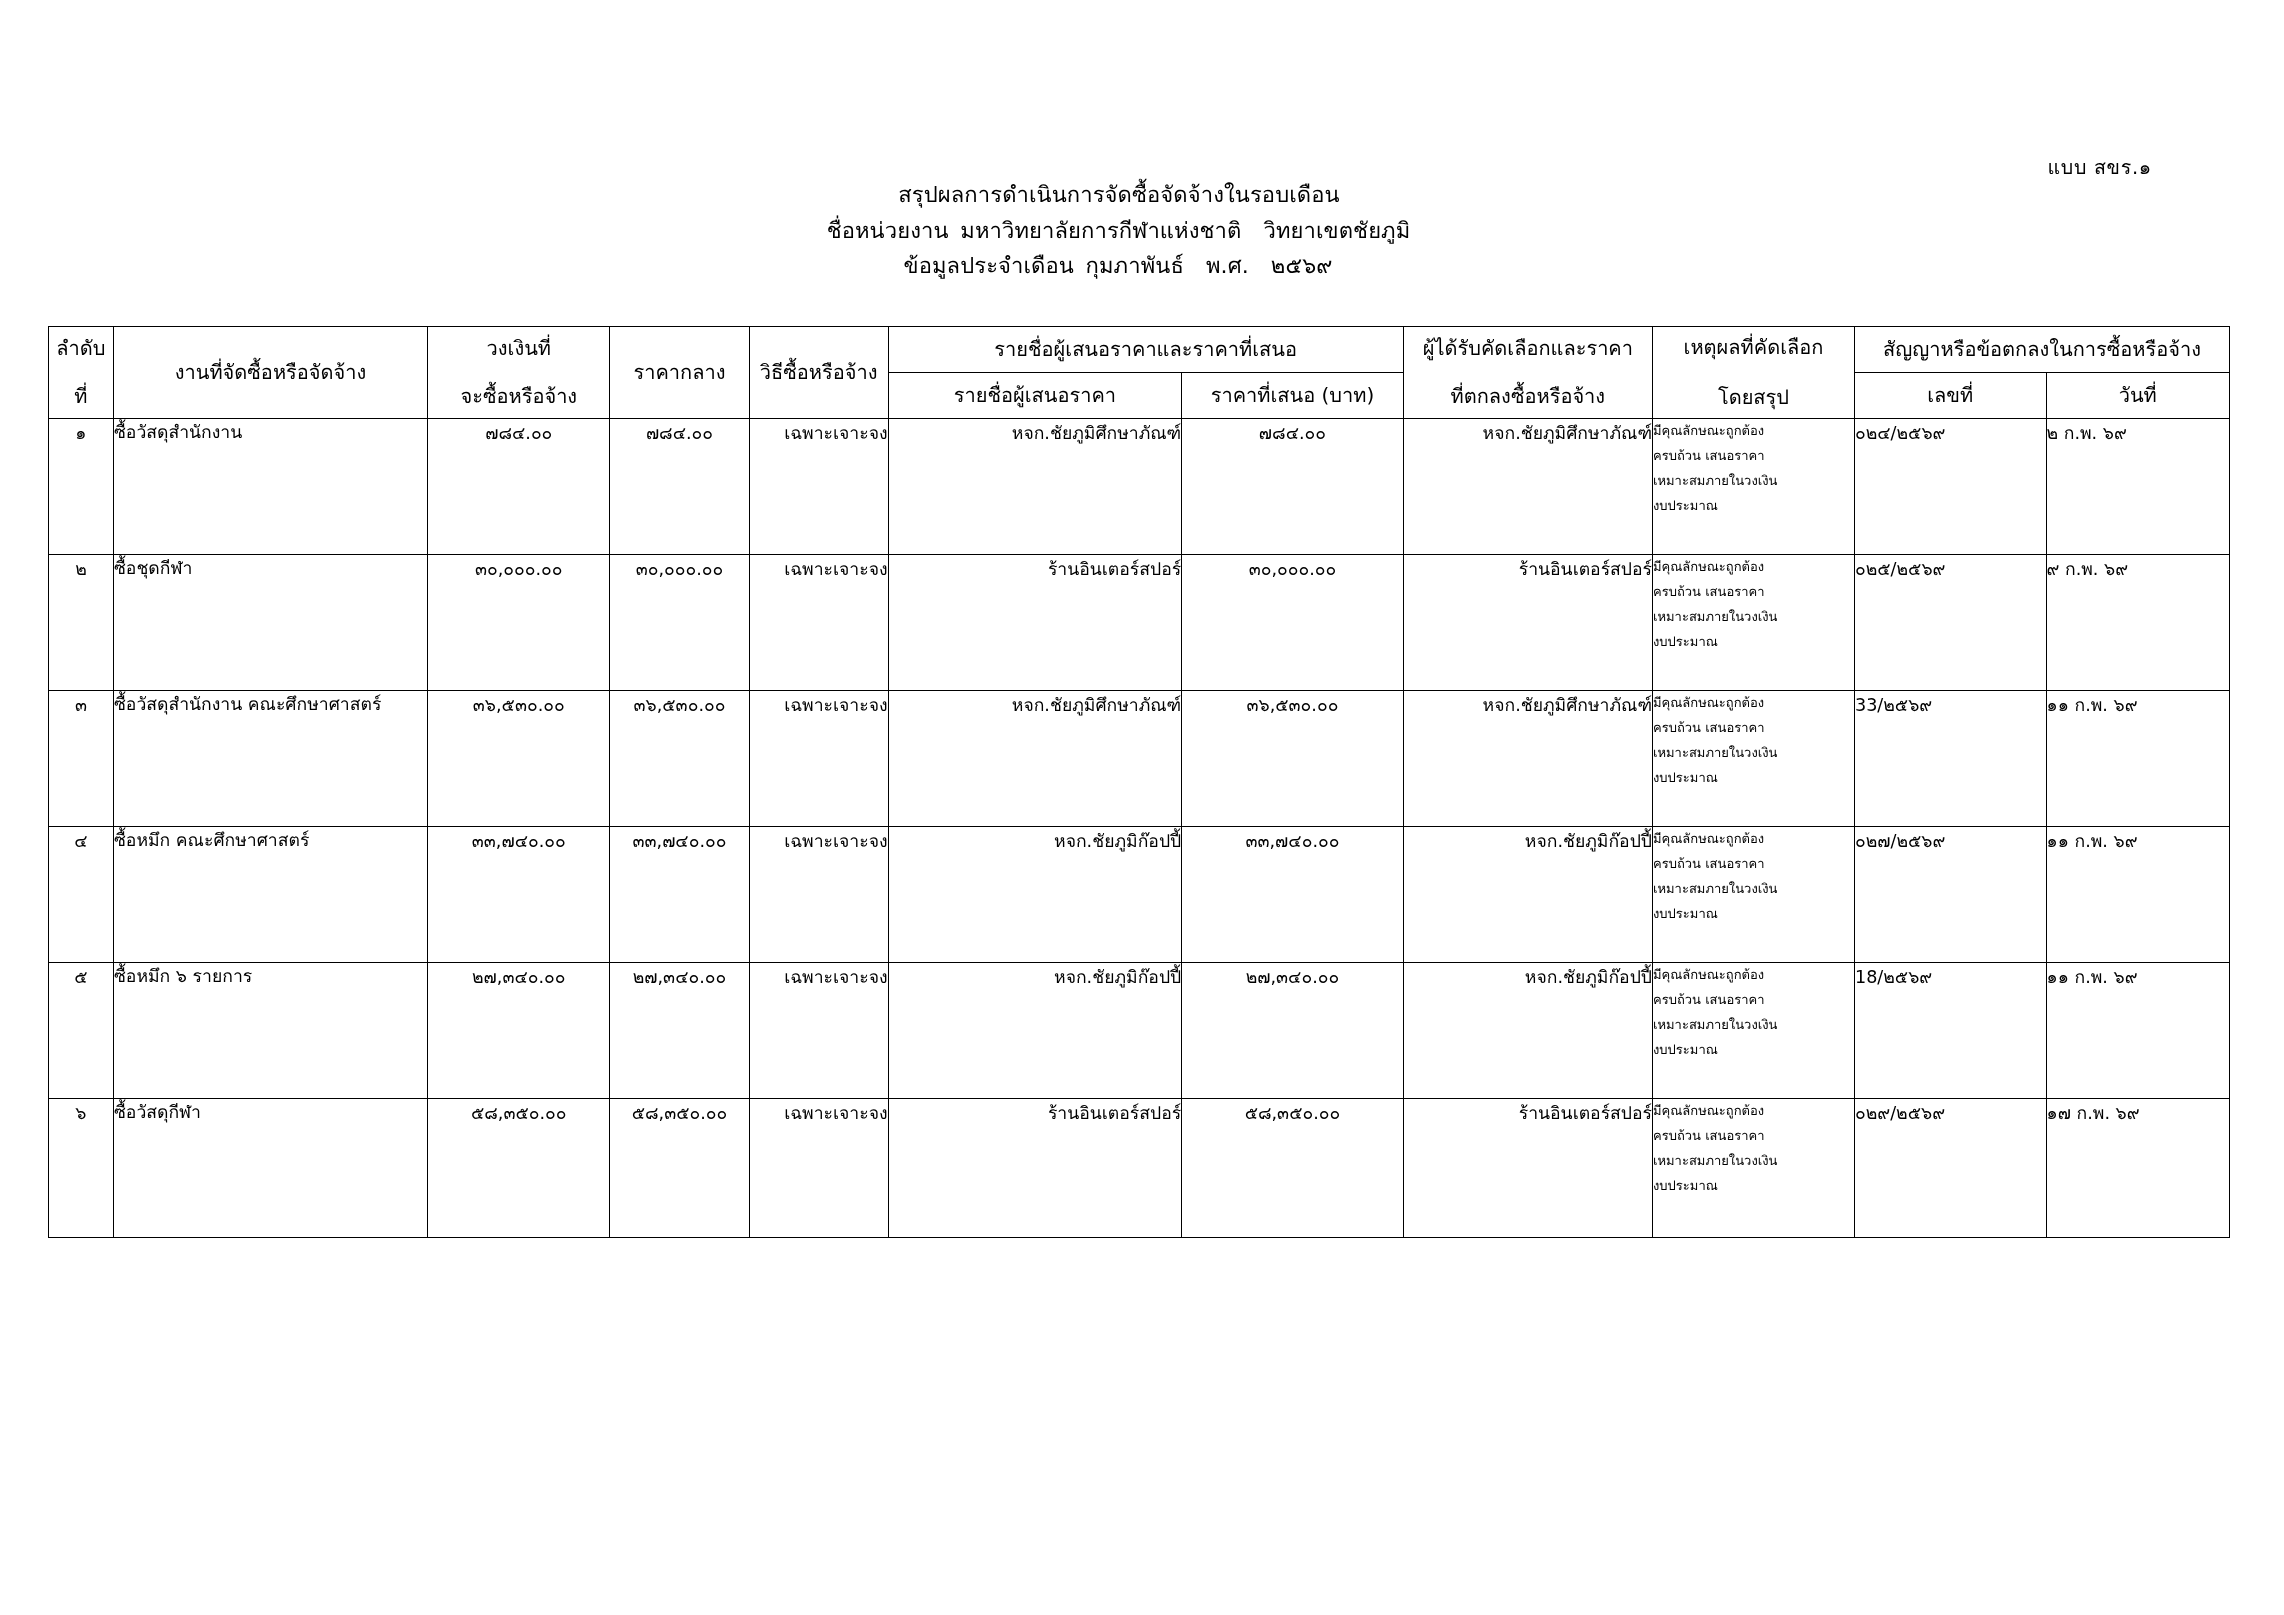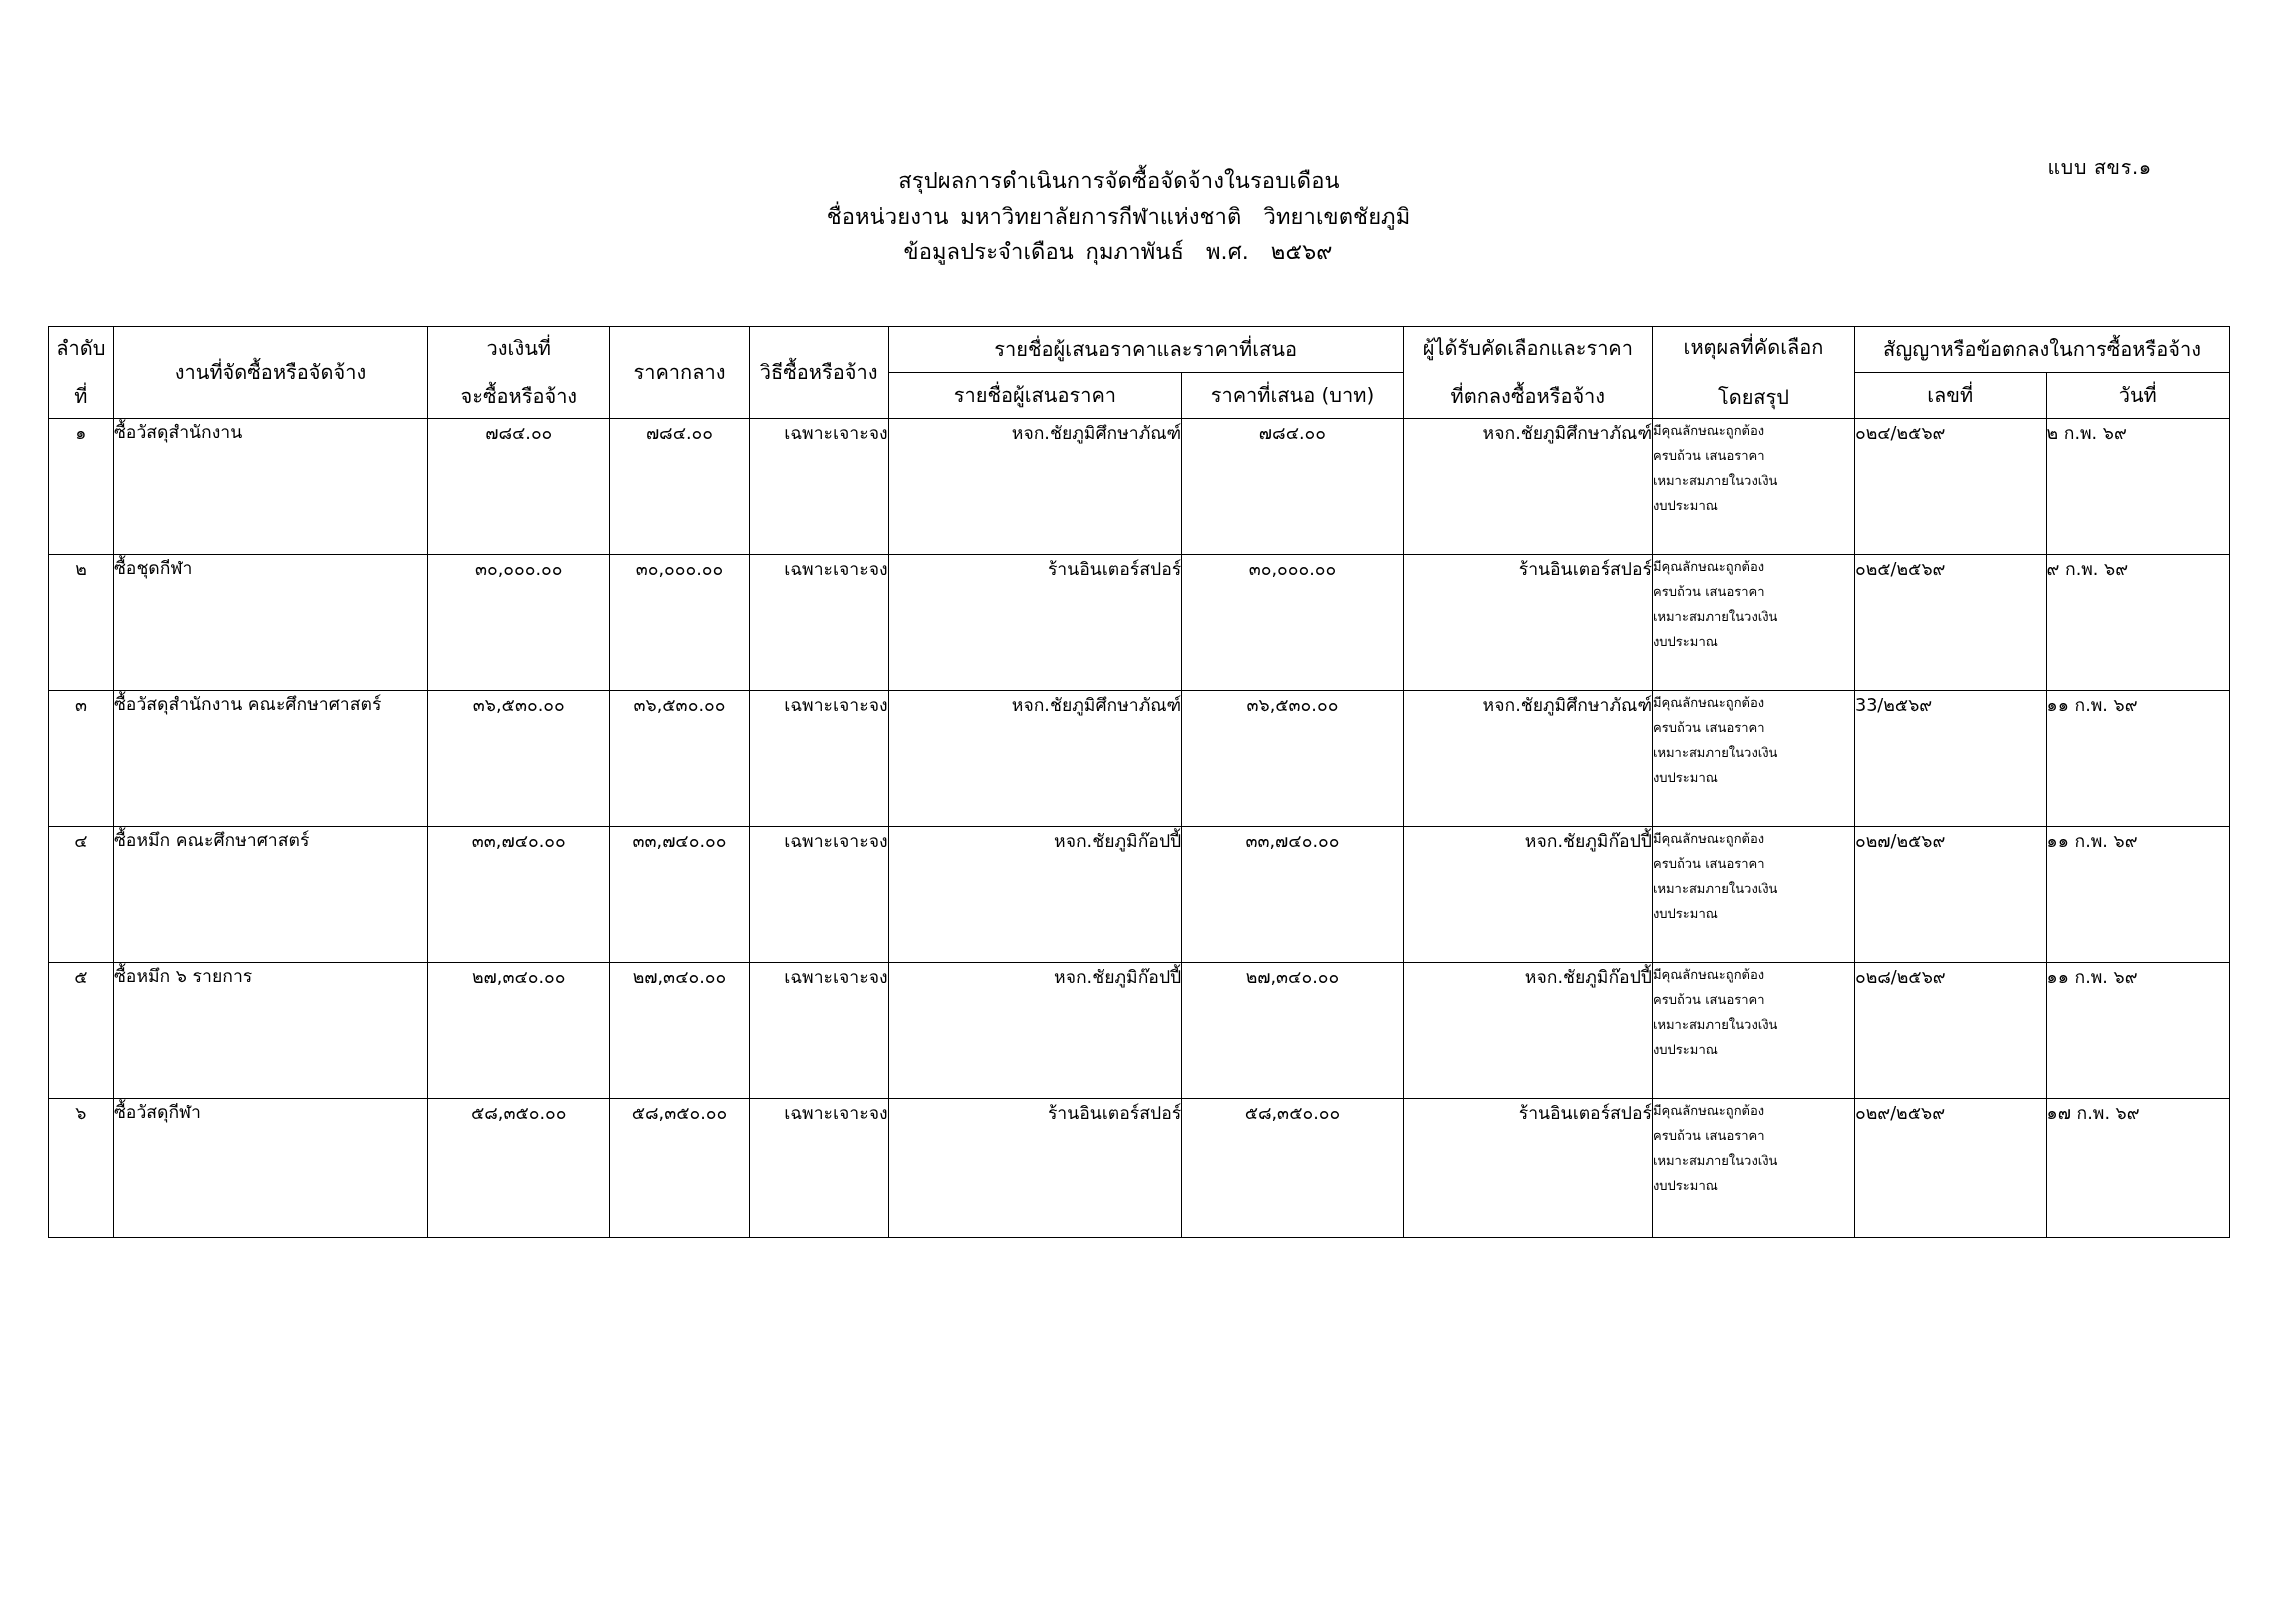--- a/index.html
+++ b/index.html
@@ -25,21 +25,21 @@
     position: absolute;
     top: 151px;
     right: 132px;
     font-size: 19.6px;
     letter-spacing: 0.7px;
     white-space: nowrap;
   }
   
   .heading {
     position: absolute;
-    top: 163px;
+    top: 177px;
     left: 0;
     width: 2284px;
     text-align: center;
   }
   .heading .line {
     font-size: 22px;
     line-height: 1.62;
     white-space: nowrap;
     letter-spacing: 0.1px;
   }
@@ -239,21 +239,21 @@
         <td class="mid">เฉพาะเจาะจง</td>
         <td class="mid">หจก.ชัยภูมิก๊อปปี้</td>
         <td class="num">๒๗,๓๔๐.๐๐</td>
         <td class="mid">หจก.ชัยภูมิก๊อปปี้</td>
         <td class="reason">
           <span class="twoline">มีคุณลักษณะถูกต้อง</span>
           <span class="twoline">ครบถ้วน เสนอราคา</span>
           <span class="twoline">เหมาะสมภายในวงเงิน</span>
           <span class="twoline">งบประมาณ</span>
         </td>
-        <td class="ctr">๐๒๘/๒๕๖๙</td>
+        <td class="ctr">18/๒๕๖๙</td>
         <td class="ctr">๑๑ ก.พ. ๖๙</td>
       </tr>
       <tr class="datarow last">
         <td class="n">๖</td>
         <td class="txt">ซื้อวัสดุกีฬา</td>
         <td class="num">๕๘,๓๕๐.๐๐</td>
         <td class="num">๕๘,๓๕๐.๐๐</td>
         <td class="mid">เฉพาะเจาะจง</td>
         <td class="mid">ร้านอินเตอร์สปอร์</td>
         <td class="num">๕๘,๓๕๐.๐๐</td>

